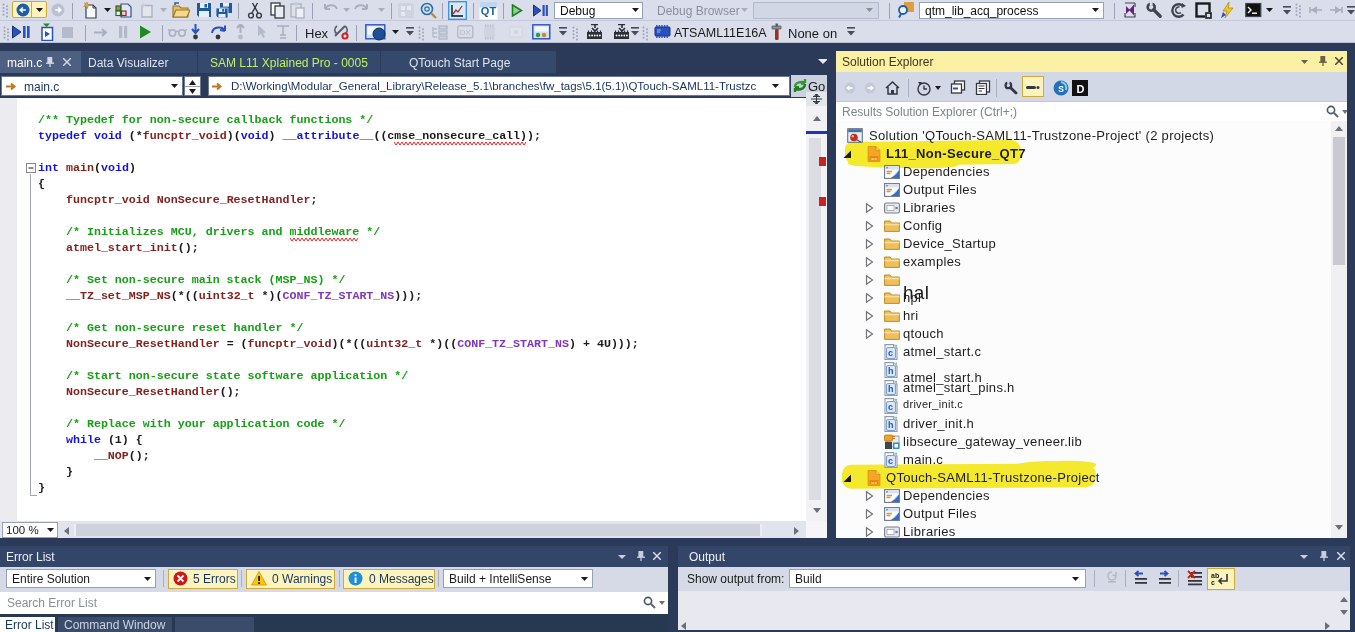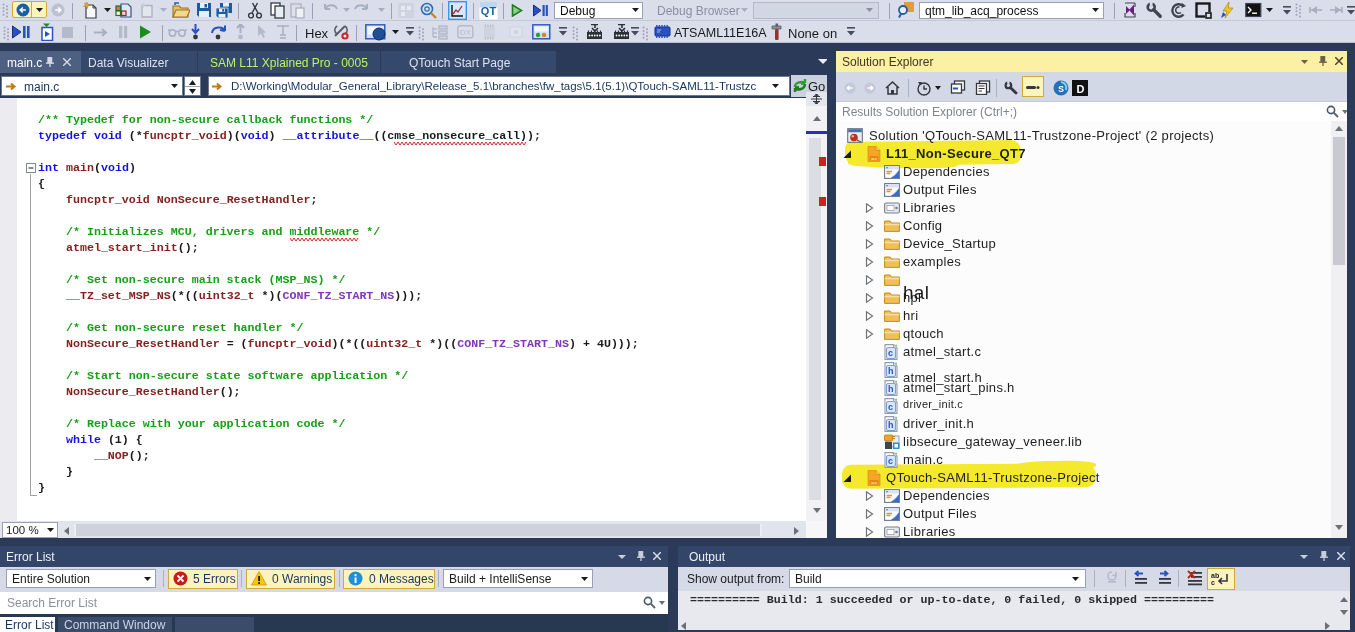--- a/index.html
+++ b/index.html
@@ -945,21 +945,20 @@
       <rect x="2" y="13.5" width="14" height="1.8" fill="#33373f"></rect>
       <path d="M2,1 L9,8 M9,1 L2,8" stroke="#b02818" stroke-width="1.8"></path>
     </svg>
 <div class="ab" style="left:1207px;top:568px;width:28px;height:22px;background:#fdf3bc;border:1px solid #cfa93c;"></div>
 <svg class="ab" style="left:1211px;top:571px;" width="20" height="16" viewBox="0 0 20 16">
       <text x="0" y="7" font-size="7" font-weight="bold" fill="#1a1a1a" font-family="Liberation Sans">ab</text>
       <text x="0" y="14" font-size="7" font-weight="bold" fill="#1a1a1a" font-family="Liberation Sans">c</text>
       <path d="M16,3 L16,10 L9,10 M11,7 L8,10 L11,13" stroke="#33373f" stroke-width="1.6" fill="none"></path>
     </svg>
 <div class="ab" style="left:678px;top:591px;width:672px;height:41px;background:#e8e9ee;"></div>
-<div class="ab code" style="left:690px;top:592px;color:#2a2a2e">========== Build: 1 succeeded or up-to-date, 0 failed, 0 skipped ==========</div>
 <svg class="ab" style="left:1340px;top:597px;" width="8" height="5" viewBox="0 0 8 5">
       <polygon points="0,5 8,5 4.0,0" fill="#6a7078"></polygon>
     </svg>
 <svg class="ab" style="left:1340px;top:610px;" width="8" height="5" viewBox="0 0 8 5">
       <polygon points="0,0 8,0 4.0,5" fill="#6a7078"></polygon>
     </svg>
 <svg class="ab" style="left:681px;top:622px;" width="5" height="8" viewBox="0 0 5 8">
       <polygon points="5,0 0,4.0 5,8" fill="#6a7078"></polygon>
     </svg>
 <svg class="ab" style="left:1325px;top:622px;" width="5" height="8" viewBox="0 0 5 8">

